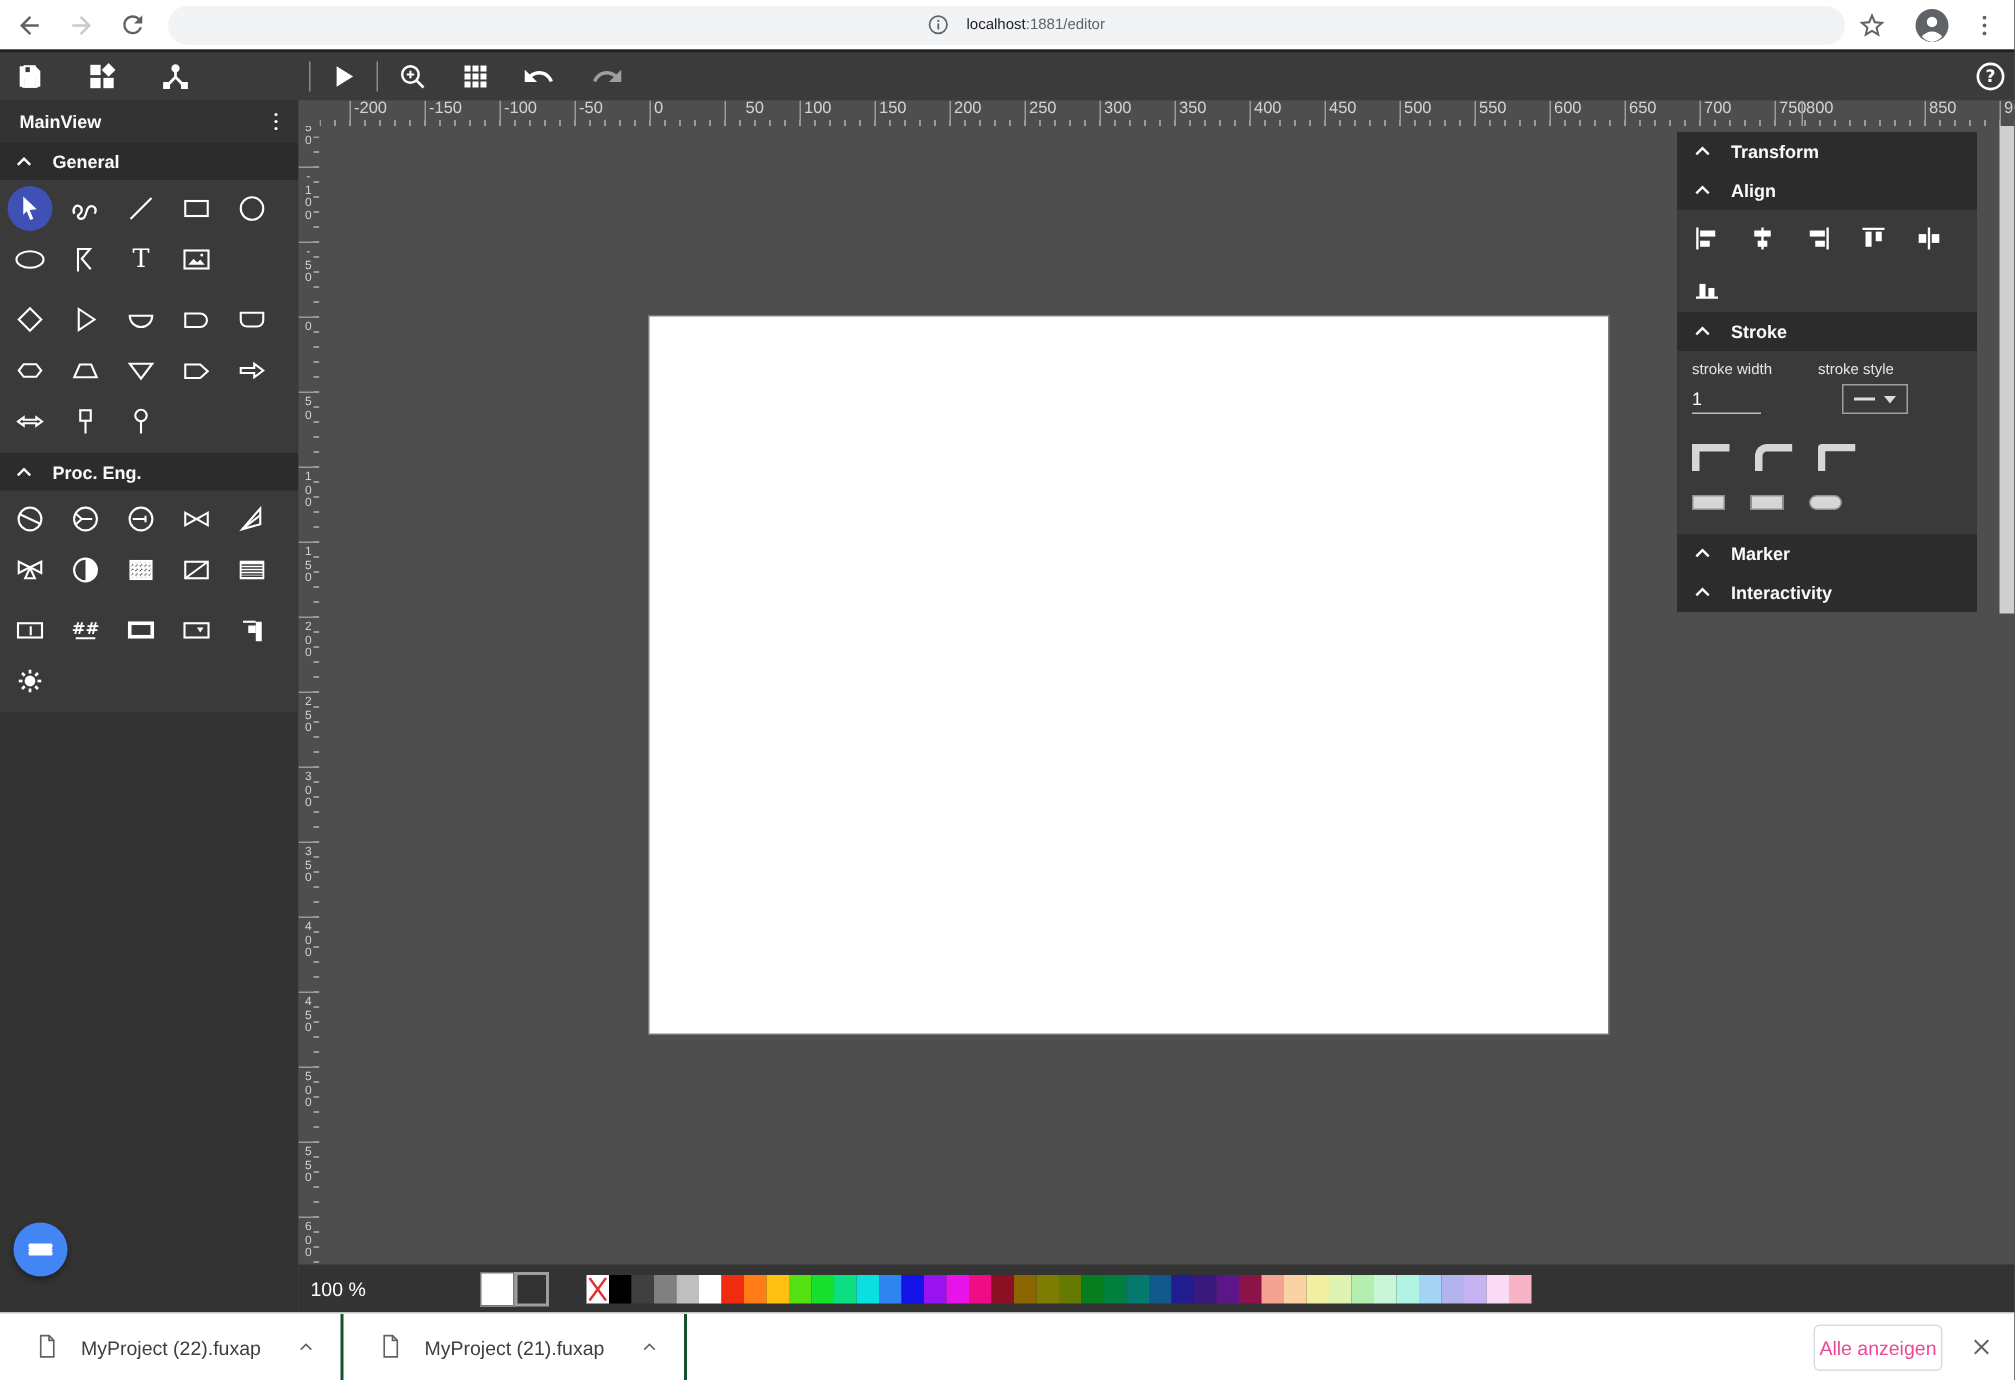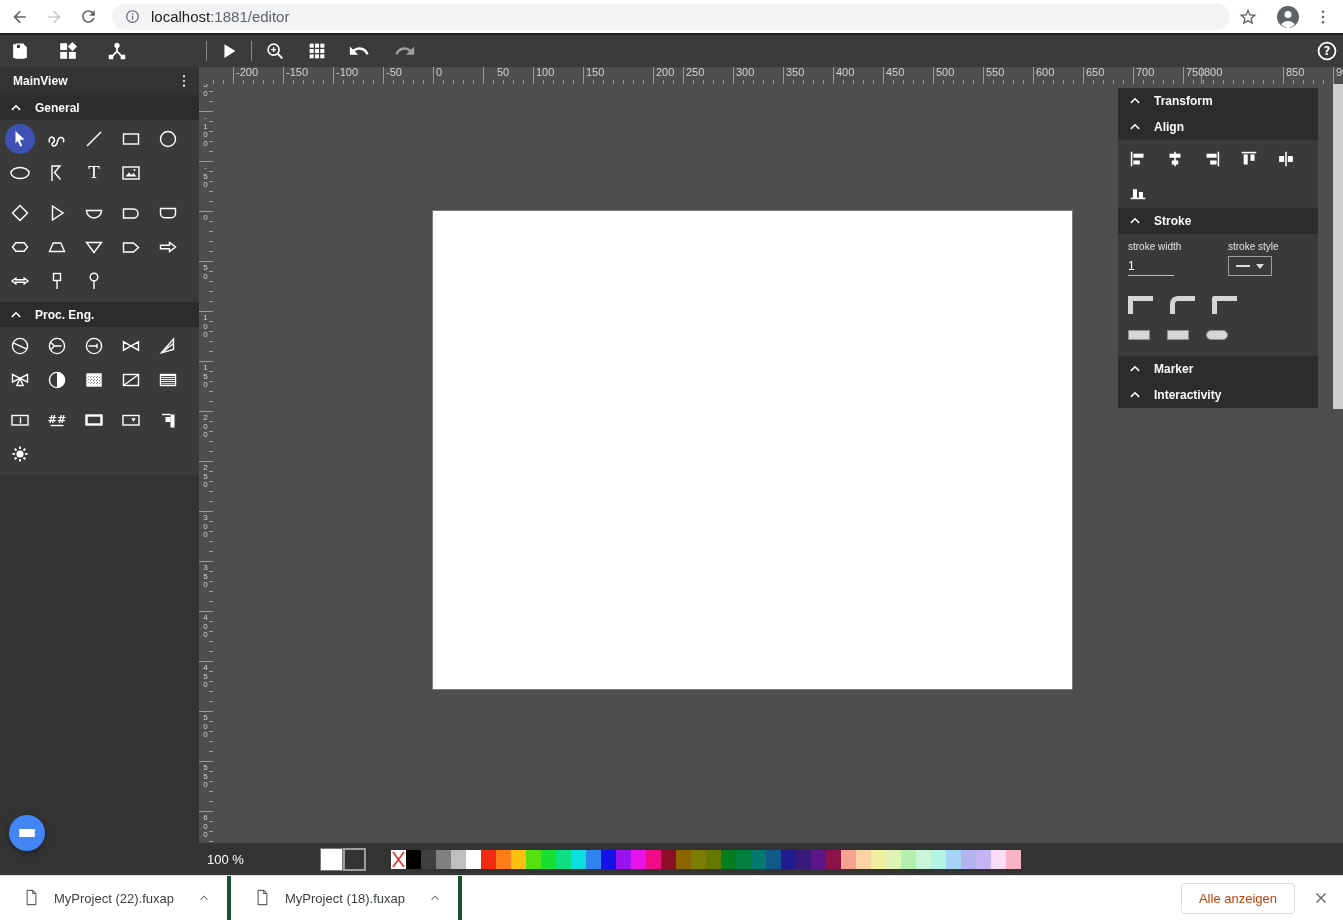--- a/index.html
+++ b/index.html
@@ -4,21 +4,21 @@
 <style>
   html,body{margin:0;padding:0;}
   body{width:1343px;height:920px;position:relative;overflow:hidden;
        font-family:"Liberation Sans",sans-serif;background:#4e4e4e;}
   
   .browser-bar{position:absolute;top:0;left:0;width:1343px;height:33px;background:#fff;
     display:flex;align-items:center;}
   .nav-ic{width:20px;height:20px;flex:0 0 auto;display:flex;align-items:center;justify-content:center;}
   .nav-back{margin-left:10px;} .nav-fwd{margin-left:14px;} .nav-reload{margin-left:14px;}
   .addr{margin-left:14px;width:1118px;height:26px;background:#f1f3f4;border-radius:13px;
-    display:flex;align-items:center;font-size:15px;}
+    display:flex;align-items:center;font-size:10px;justify-content:center;}
   .addr .info-ic{margin-left:12px;width:17px;height:17px;}
   .addr .host{margin-left:10px;color:#202124;}
   .addr .path{color:#5f6368;}
   .chrome-right{display:flex;align-items:center;margin-left:8px;}
   .star-ic{width:20px;height:20px;}
   .avatar{width:24px;height:24px;margin-left:18px;}
   .menu-dots{width:18px;height:18px;margin-left:14px;}
   .chrome-divider{position:absolute;top:33px;left:0;width:1343px;height:2px;background:#1f1f1f;}
   
   .toolbar{position:absolute;top:35px;left:0;width:1343px;height:32px;background:#3b3b3b;}
@@ -59,21 +59,21 @@
   .right-panel{position:absolute;top:88px;left:1118px;width:200px;}
   .rp-header{height:26px;display:flex;align-items:center;background:#2c2c2c;color:#fafafa;
     font-size:12px;font-weight:bold;}
   .rp-header .chev{width:18px;height:18px;margin-left:8px;}
   .rp-header .ttl{margin-left:10px;}
   .align-grid{display:flex;flex-wrap:wrap;background:#3a3a3a;padding:2px 0 0 1px;}
   .align-cell{width:37px;height:33px;display:flex;align-items:center;justify-content:center;}
   .stroke-body{background:#3a3a3a;padding:7px 0 16px 10px;}
   .stroke-labels{display:flex;font-size:10px;color:#e4e4e4;}
   .stroke-labels .lab1{width:72px;}
-  .stroke-labels .lab2{margin-left:28px;}
+  .stroke-labels .lab2{margin-left:12px;}
   .stroke-inputs{display:flex;align-items:flex-end;margin-top:4px;}
   .width-input{width:46px;border:none;border-bottom:1px solid #bdbdbd;background:transparent;
     color:#fff;font-size:12px;font-family:"Liberation Sans",sans-serif;padding:2px 0;outline:none;}
   .style-select{margin-left:54px;width:42px;height:18px;border:1px solid #9e9e9e;display:flex;
     align-items:center;justify-content:space-evenly;}
   .style-line{width:14px;height:0;border-top:2px solid #dcdcdc;}
   .style-arrow{width:0;height:0;border-left:4px solid transparent;border-right:4px solid transparent;
     border-top:5px solid #dcdcdc;}
   .join-row{display:flex;margin-top:20px;}
   .join-btn{width:20px;height:13px;border-top:5px solid #d6d6d6;border-left:5px solid #d6d6d6;margin-right:17px;}
@@ -87,27 +87,27 @@
     display:flex;align-items:center;}
   .zoom-label{margin-left:8px;color:#fff;font-size:13px;}
   .fill-swatch{margin-left:76px;width:21px;height:21px;background:#fff;border:1px solid #777;}
   .stroke-swatch{width:19px;height:19px;border:2px solid #9e9e9e;}
   .palette{display:flex;margin-left:25px;height:19px;}
   .pal-cell{width:15px;height:19px;}
   .pal-x{width:15px;height:19px;background:#fff;position:relative;}
   
   .downloads{position:absolute;top:875px;left:0;width:1343px;height:45px;background:#fff;
     border-top:1px solid #e2e2e2;display:flex;align-items:center;box-sizing:border-box;}
-  .dl-item{width:227px;height:100%;display:flex;align-items:center;border-right:4px solid #14532d;}
+  .dl-item{width:227px;height:100%;display:flex;align-items:center;border-right:2px solid #14532d;}
   .dl-item .doc{width:18px;height:20px;margin-left:22px;}
   .dl-item .nm{margin-left:14px;font-size:13px;color:#3c4043;}
   .dl-item .up{margin-left:auto;margin-right:16px;width:14px;height:14px;}
   .dl-right{margin-left:auto;display:flex;align-items:center;}
-  .show-all{border:1px solid #dadce0;border-radius:4px;background:#fff;padding:7px 17px;
-    font-size:13px;color:#c2410c;font-family:"Liberation Sans",sans-serif;}
+  .show-all{border:1px solid #dadce0;border-radius:4px;background:#fff;padding:7px 3px;
+    font-size:13px;color:#ec4899;font-family:"Liberation Sans",sans-serif;}
   .dl-close{width:18px;height:18px;margin-left:17px;margin-right:13px;}
   
   .fab{position:absolute;left:9px;top:815px;width:36px;height:36px;border-radius:50%;
     display:flex;flex-direction:column;align-items:center;justify-content:center;gap:3px;
     box-shadow:0 2px 5px rgba(0,0,0,.4);}
   .fab i{display:block;width:16px;height:2.4px;background:#fff;border-radius:1px;}
   .help-ic{position:absolute;top:40px;left:1316px;width:22px;height:22px;}
   svg{display:block;}
 </style>
 </head>
@@ -590,21 +590,21 @@
 <div class="ruler-corner"></div>
 <div class="hruler" id="hruler">
     <div class="hlab" style="left: 20px;">-200</div>
     <div class="hlab" style="left: 70px;">-150</div>
     <div class="hlab" style="left: 120px;">-100</div>
     <div class="hlab" style="left: 170px;">-50</div>
     <div class="hlab" style="left: 220px;">0</div>
     <div class="hlab" style="left: 270px; padding-left: 13px;">50</div>
     <div class="hlab" style="left: 320px;">100</div>
     <div class="hlab" style="left: 370px;">150</div>
-    <div class="hlab" style="left: 420px; margin-left: 20px;">200</div>
+    <div class="hlab" style="left: 420px;">200</div>
     <div class="hlab" style="left: 470px;">250</div>
     <div class="hlab" style="left: 520px;">300</div>
     <div class="hlab" style="left: 570px;">350</div>
     <div class="hlab" style="left: 620px;">400</div>
     <div class="hlab" style="left: 670px;">450</div>
     <div class="hlab" style="left: 720px;">500</div>
     <div class="hlab" style="left: 770px;">550</div>
     <div class="hlab" style="left: 820px;">600</div>
     <div class="hlab" style="left: 870px;">650</div>
     <div class="hlab" style="left: 920px;">700</div>
@@ -859,21 +859,21 @@
           </svg>
         </span>
       </div>
       <div class="dl-item">
         <span class="doc">
           <svg width="19" height="19" viewBox="0 0 24 24" fill="none" stroke="#fff" stroke-width="1.4">
             <path d="M6.5 3 H13.5 L17.5 7 V21 H6.5 Z" stroke="#5f6368"></path>
             <path d="M13.5 3 V7 H17.5" stroke="#5f6368"></path>
           </svg>
         </span>
-        <span class="nm">MyProject (18).fuxap</span>
+        <span class="nm">MyProject (21).fuxap</span>
         <span class="up">
           <svg width="14" height="14" viewBox="0 0 24 24" fill="none" stroke="#fff" stroke-width="1.4">
             <path d="M6 15 L12 9 L18 15" stroke="#5f6368" stroke-width="1.8"></path>
           </svg>
         </span>
       </div>
     </div>
   <div class="dl-right">
     <button class="show-all">Alle anzeigen</button>
     <span class="dl-close">

